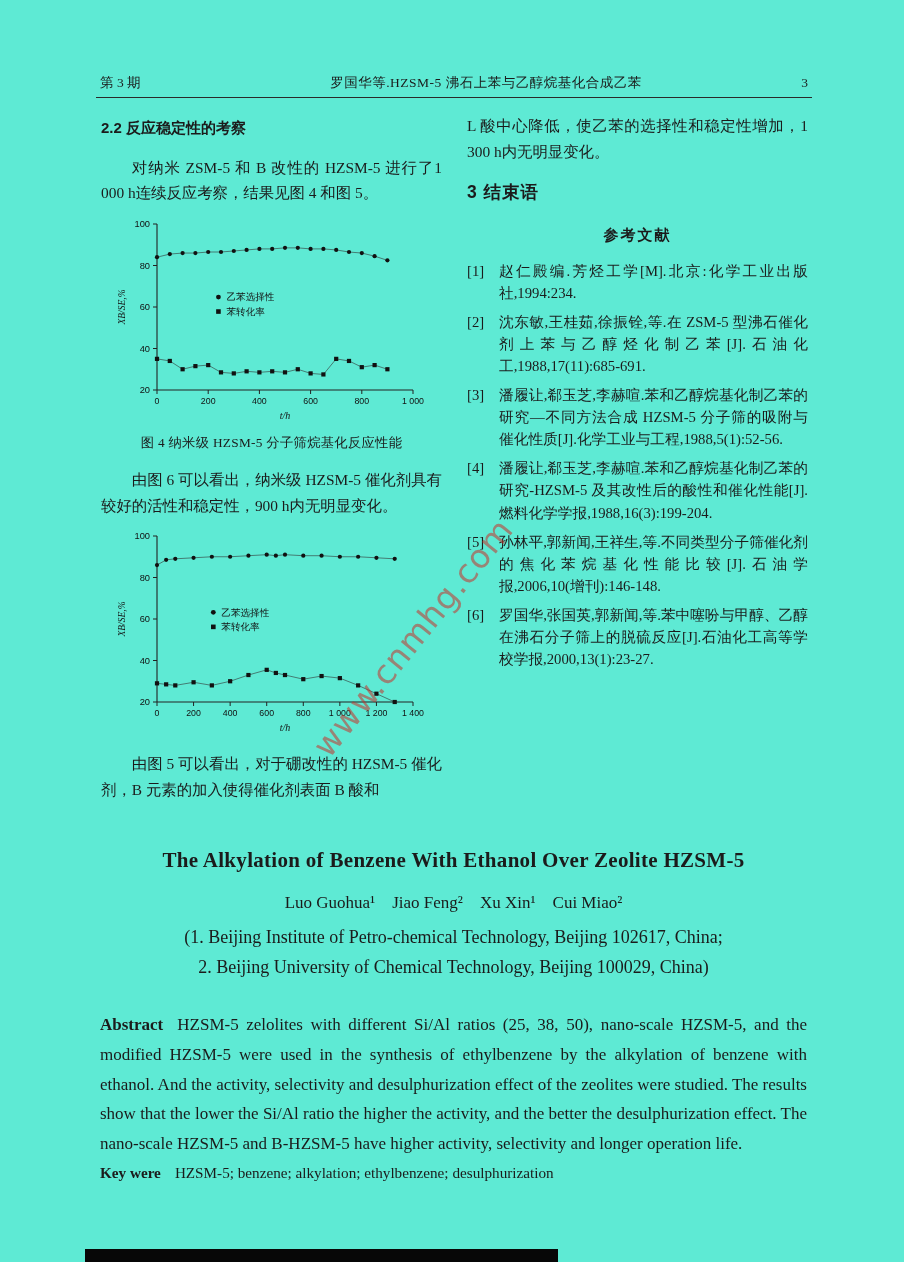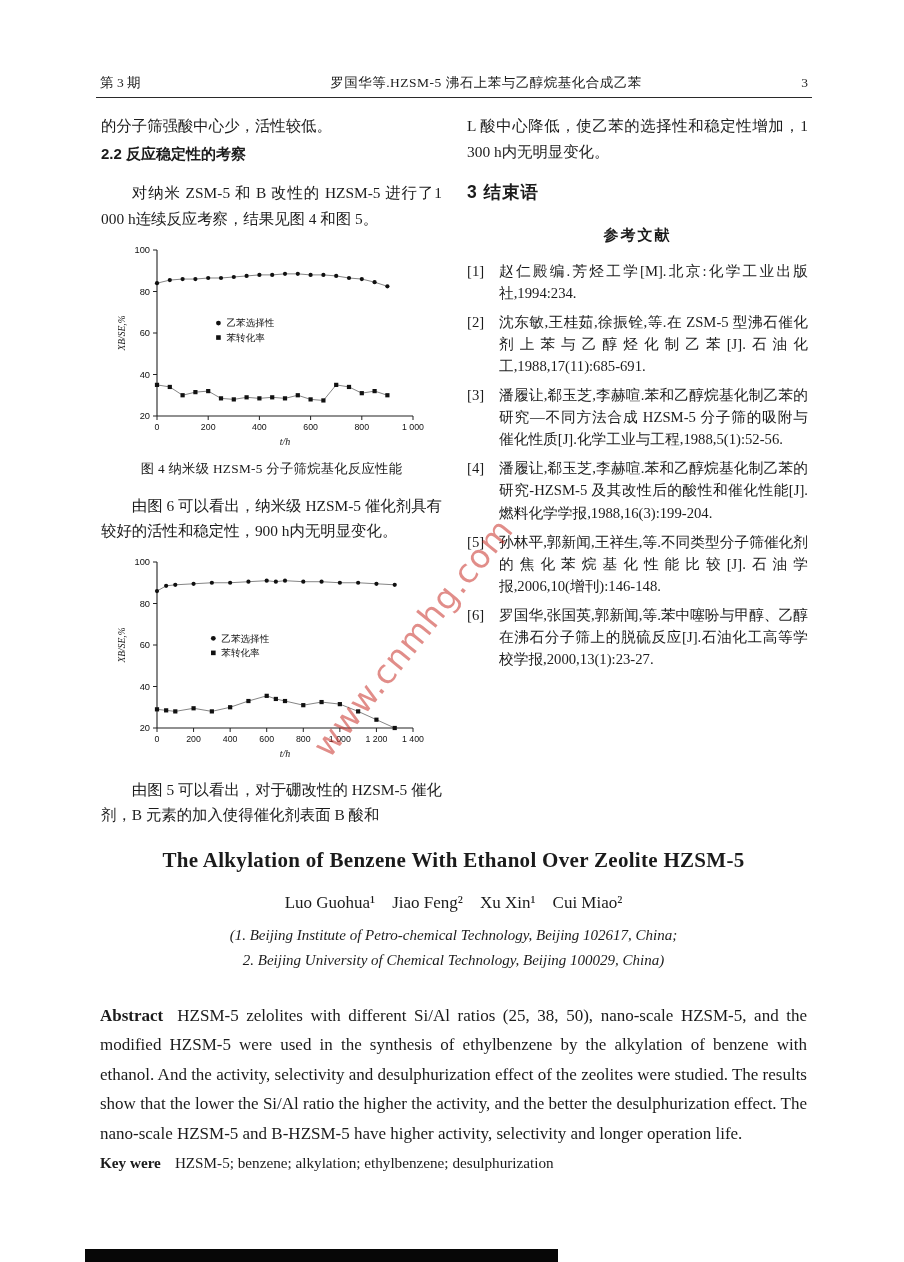--- a/index.html
+++ b/index.html
@@ -1,18 +1,18 @@
 <!DOCTYPE html>
 <html><head>
 <meta charset="utf-8">
 <style>
   *{margin:0;padding:0;box-sizing:border-box}
   html,body{background:#d8d6d2;}
   body{font-family:"Liberation Serif","DejaVu Serif",serif;}
-  .page{position:relative;width:904px;height:1262px;margin:0 auto;background:#ffffff;color:#1b1b1b;overflow:hidden;}
+  .page{position:relative;width:904px;height:1262px;margin:0 auto;background:#5eead4;color:#1b1b1b;overflow:hidden;}
 
   
   .hdr{position:absolute;top:74px;left:100px;right:96px;display:flex;align-items:baseline;font-size:13.5px;}
   .hdr-issue{width:110px;}
   .hdr-title{flex:1;text-align:center;letter-spacing:.5px;}
   .hdr-page{width:46px;text-align:right;}
   .hdr-rule{position:absolute;top:97px;left:96px;right:92px;border-top:1.3px solid #2a2a2a;}
 
   
   .cols{position:absolute;top:113px;left:101px;width:707px;display:flex;gap:25px;}
@@ -29,21 +29,21 @@
   figcaption{text-align:center;font-size:13.3px;margin-top:6px;letter-spacing:.3px;}
 
   .refs{list-style:none;}
   .ref{position:relative;padding-left:32px;font-size:14.7px;line-height:1.5;text-align:justify;margin-bottom:7px;}
   .ref-num{position:absolute;left:0;top:0;}
 
   
   .english{position:absolute;top:848px;left:100px;width:707px;}
   .en-title{text-align:center;font-size:21px;font-weight:bold;letter-spacing:.3px;}
   .en-authors{text-align:center;font-size:17px;margin-top:20px;}
-  .en-affil{text-align:center;font-style:italic;font-size:15px;line-height:1.65;}
+  .en-affil{text-align:center;font-size:18px;line-height:1.65;}
   .en-affil.first{margin-top:10px;}
   .en-abstract{margin-top:28px;font-size:17px;line-height:1.74;text-align:justify;}
   .en-abstract b{font-weight:bold;margin-right:14px;}
   .en-keywords{margin-top:2px;font-size:15.2px;line-height:1.74;}
   .en-keywords b{font-weight:bold;margin-right:14px;}
 
   
   .watermark{position:absolute;left:248px;top:618px;width:330px;text-align:center;transform:rotate(-51deg);color:rgba(201,48,40,.55);font-size:33px;font-family:"DejaVu Sans",sans-serif;letter-spacing:1px;pointer-events:none;}
   .scan-bar{position:absolute;left:85px;bottom:0;width:473px;height:13px;background:#070707;}
 </style>
@@ -55,21 +55,20 @@
   <header class="hdr">
     <span class="hdr-issue">第 3 期</span>
     <span class="hdr-title">罗国华等.HZSM-5 沸石上苯与乙醇烷基化合成乙苯</span>
     <span class="hdr-page">3</span>
   </header>
   <div class="hdr-rule"></div>
 
   <div class="cols">
 
     <div class="col">
-      <p>的分子筛强酸中心少，活性较低。</p>
       <h3 class="sec22">2.2  反应稳定性的考察</h3>
       <p class="ind">对纳米 ZSM-5 和 B 改性的 HZSM-5 进行了1 000 h连续反应考察，结果见图 4 和图 5。</p>
 
       <figure>
         <div class="chart">
             <svg width="318" height="212" viewBox="0 0 318 212">
               <line x1="44" y1="10" x2="44" y2="176" stroke="#222" stroke-width="1.1"></line>
               <line x1="44" y1="176" x2="300" y2="176" stroke="#222" stroke-width="1.1"></line>
               <line x1="44" y1="176" x2="40" y2="176" stroke="#222" stroke-width="1"></line>
               <text x="37" y="179.2" text-anchor="end" font-size="9.3" fill="#111" font-family="&quot;Liberation Sans&quot;,sans-serif">20</text>

